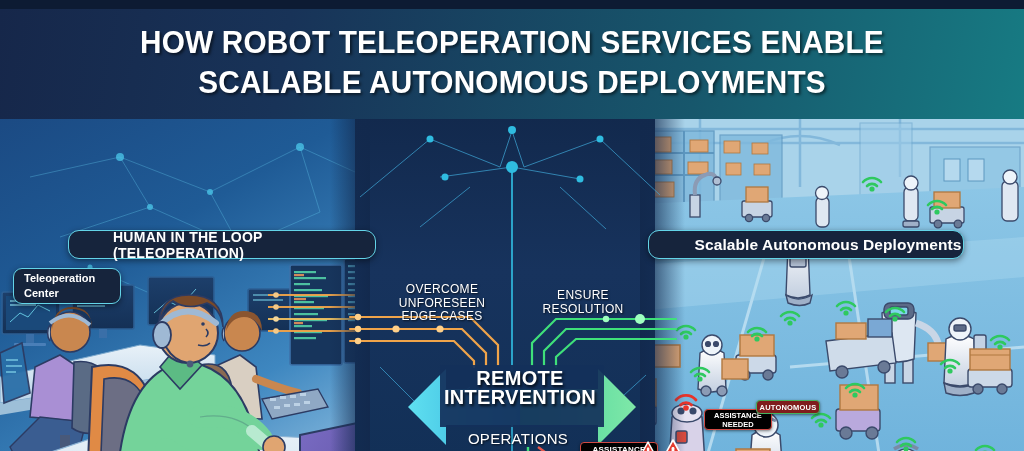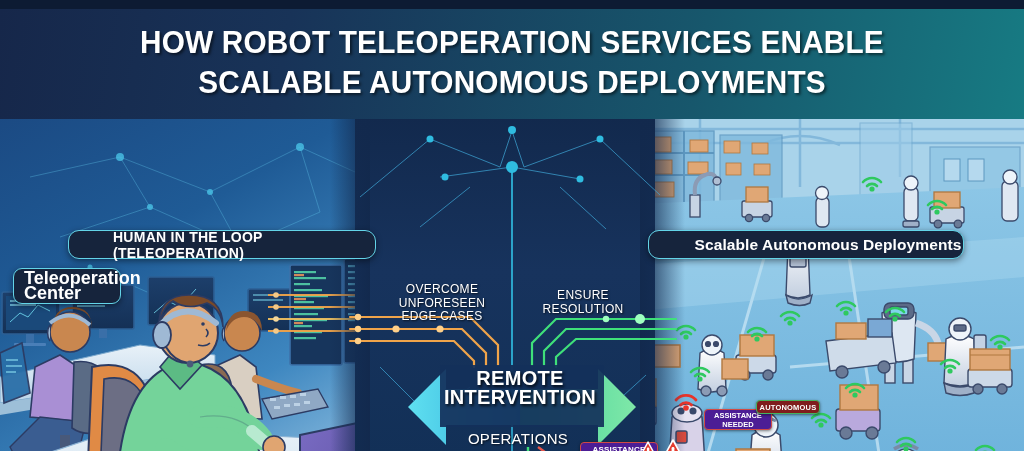--- a/index.html
+++ b/index.html
@@ -67,21 +67,21 @@
   #banner-left {
     left:68px; top:113px; width:308px; height:29px;
     font-size:14px; font-weight:bold; letter-spacing:.25px;
   }
   #banner-right {
     left:648px; top:113px; width:316px; height:29px;
     font-size:15.5px; font-weight:bold; letter-spacing:.1px;
   }
   #label-teleop {
     left:13px; top:151px; width:108px; height:36px;
-    font-size:18px; font-weight:bold; line-height:15px;
+    font-size:11px; font-weight:bold; line-height:15px;
     justify-content:flex-start; padding-left:10px; text-align:left;
     border-radius:9px;
   }
 
   
   .ctext {
     position:absolute; z-index:42; color:#fff; text-align:center;
     font-weight:normal; line-height:13.5px; font-size:12px;
     letter-spacing:.3px; text-shadow:1px 1px 2px rgba(0,0,0,.75);
   }
@@ -95,21 +95,21 @@
     line-height:18.5px; letter-spacing:.3px;
     text-shadow:1.5px 1.5px 3px rgba(0,0,0,.8);
   }
 
   
   .badge {
     position:absolute; z-index:45; display:flex; align-items:center;
     justify-content:center; text-align:center; color:#fff;
     font-weight:bold; border-radius:4px; box-shadow:0 1px 3px rgba(0,0,0,.5);
   }
-  .badge-red   { background:#4c1d95; border:1.2px solid #d14a44; }
+  .badge-red   { background:#000000; border:1.2px solid #d14a44; }
   .badge-green { background:#7f1d1d; border:1.2px solid #45b35e; }
 
   #badge-assist-center { left:580px; top:325px;  width:78px; height:24px;
      font-size:8px; line-height:9.5px; letter-spacing:.2px; }
   #badge-assist-right  { left:704px; top:292px;  width:68px; height:21px;
      font-size:7.5px; line-height:9px; }
   #badge-autonomous    { left:756px; top:283px;  width:64px; height:14px;
      font-size:7.5px; letter-spacing:.2px; }
 
   

